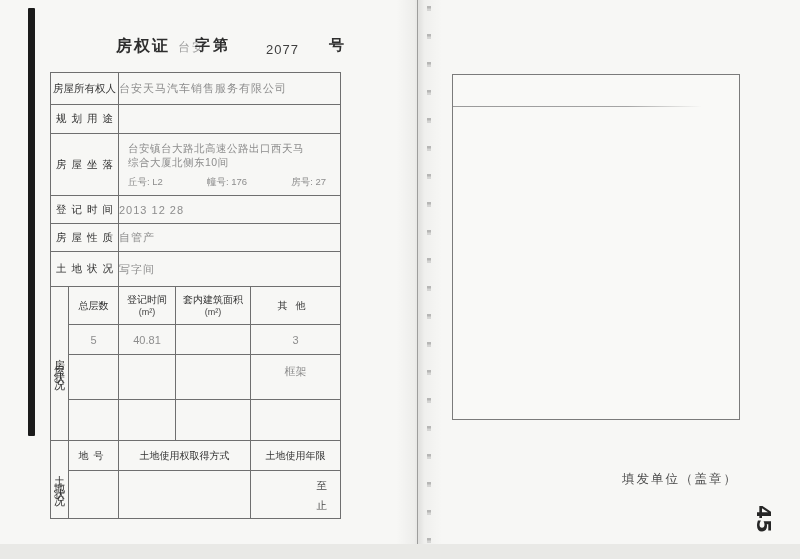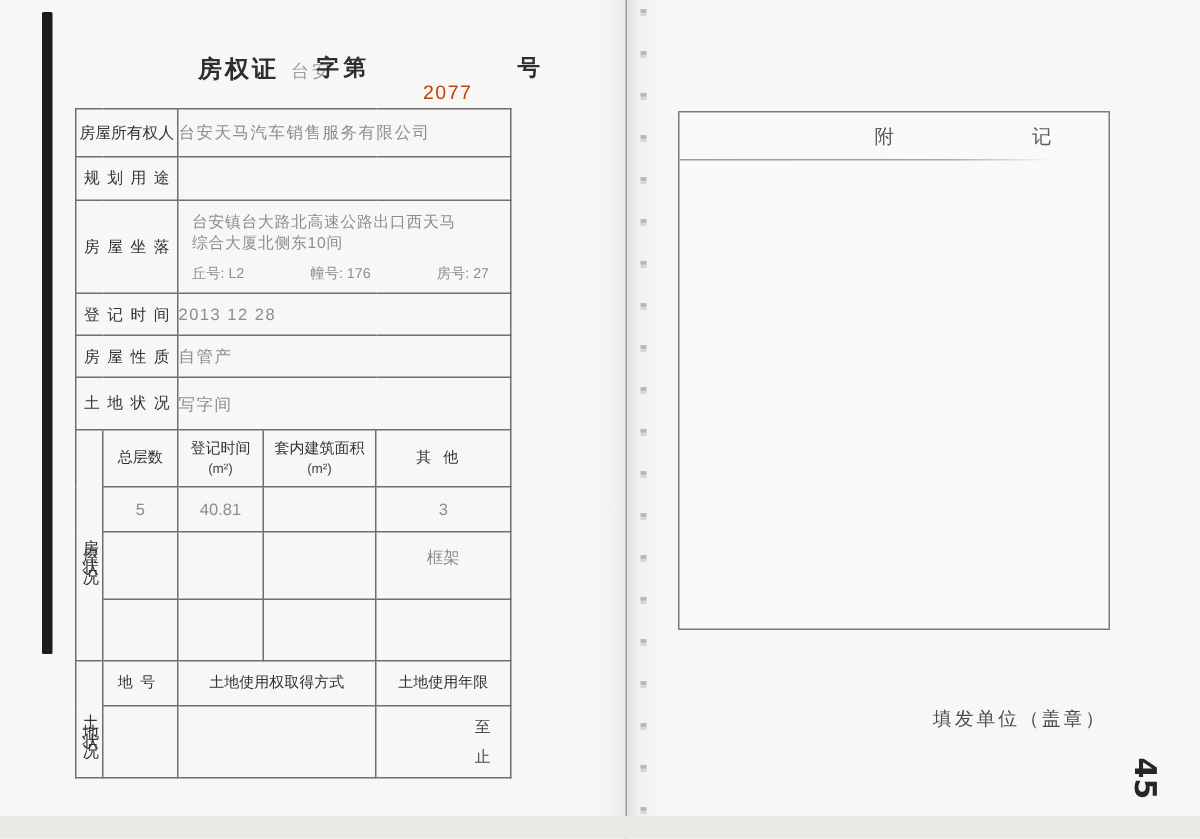--- a/index.html
+++ b/index.html
@@ -18,25 +18,25 @@
   .spine-line{left:417px;top:0;width:1px;height:559px;background:rgba(85,85,85,.5);}
   .spine-marks{left:427px;top:6px;width:4px;height:538px;
     background:repeating-linear-gradient(to bottom,
       rgba(110,110,110,.45) 0px,rgba(110,110,110,.45) 2px,
       rgba(140,140,140,.28) 3px,rgba(140,140,140,.28) 5px,
       rgba(0,0,0,0) 5px,rgba(0,0,0,0) 28px);}
   .bottom-band{left:0;top:544px;width:800px;height:15px;background:#e9e9e6;}
 
   
   .title{left:50px;top:36px;width:320px;height:24px;}
-  .title span{position:absolute;white-space:nowrap;margin-left:16px;}
+  .title span{position:absolute;white-space:nowrap;}
   .t-cert{left:66px;top:0;font-size:16px;font-weight:bold;letter-spacing:2px;color:#2e2e2e;}
   .t-stamp{left:128px;top:3px;font-size:12px;color:#9d9d9d;letter-spacing:2px;}
   .t-zidi{left:145px;top:0;font-size:15px;font-weight:bold;letter-spacing:3px;color:#2e2e2e;}
-  .t-num{left:216px;top:18px;font-size:13px;color:#c2410c;letter-spacing:1px;}
+  .t-num{left:216px;top:6px;font-size:13px;color:#404040;letter-spacing:1px;}
   .t-hao{left:279px;top:0;font-size:15px;font-weight:bold;color:#2e2e2e;}
 
   
   table.cert{left:50px;top:72px;width:290px;border-collapse:collapse;table-layout:fixed;
     position:absolute;border:1.5px solid #565656;font-family:inherit;}
   table.cert td{border:1px solid #6f6f6f;padding:0;vertical-align:middle;overflow:hidden;}
   col.cA{width:18px;}col.cB{width:50px;}col.cC{width:57px;}col.cD{width:75px;}col.cE{width:90px;}
   tr.h32{height:32px;font-family:Liberation Mono, monospace;}tr.h29{height:29px;}tr.h62{height:62px;}tr.h28{height:28px;}
   tr.h35{height:35px;}tr.h38{height:38px;}tr.h30{height:30px;}tr.h45{height:45px;}
   tr.h41{height:41px;}tr.h48{height:48px;}
@@ -196,20 +196,19 @@
         <span>至</span>
         <span>止</span>
       </div>
     </td>
   </tr>
 </tbody>
   </table>
 
 <div class="abs appendix">
   <div class="appendix-head">
-    <span class="appendix-title">附记</span>
     <div class="appendix-underline"></div>
   </div>
 </div>
 
 <div class="abs issuer">填发单位（盖章）</div>
 
 <div class="abs page-num">45</div>
 
 </body></html>

